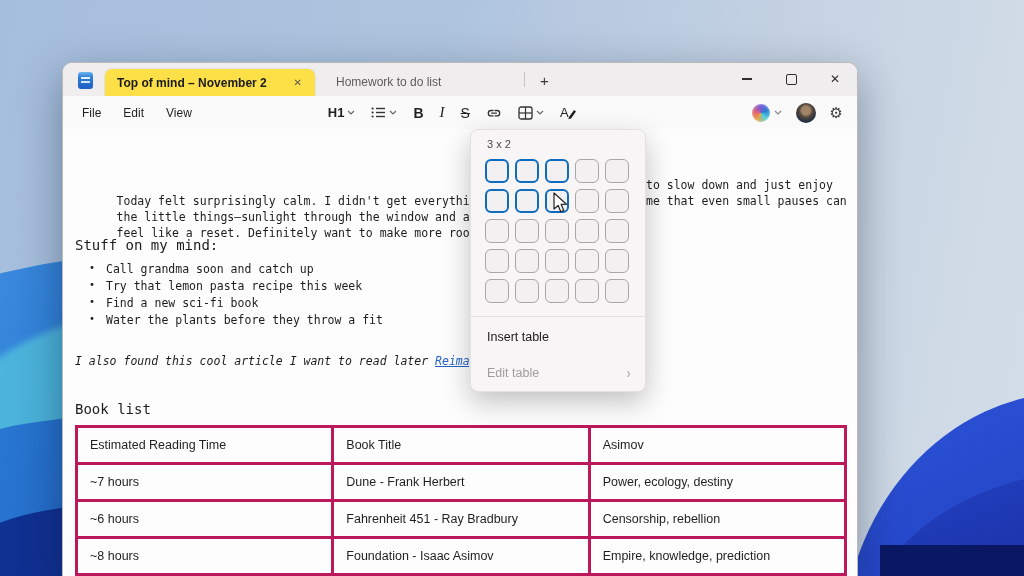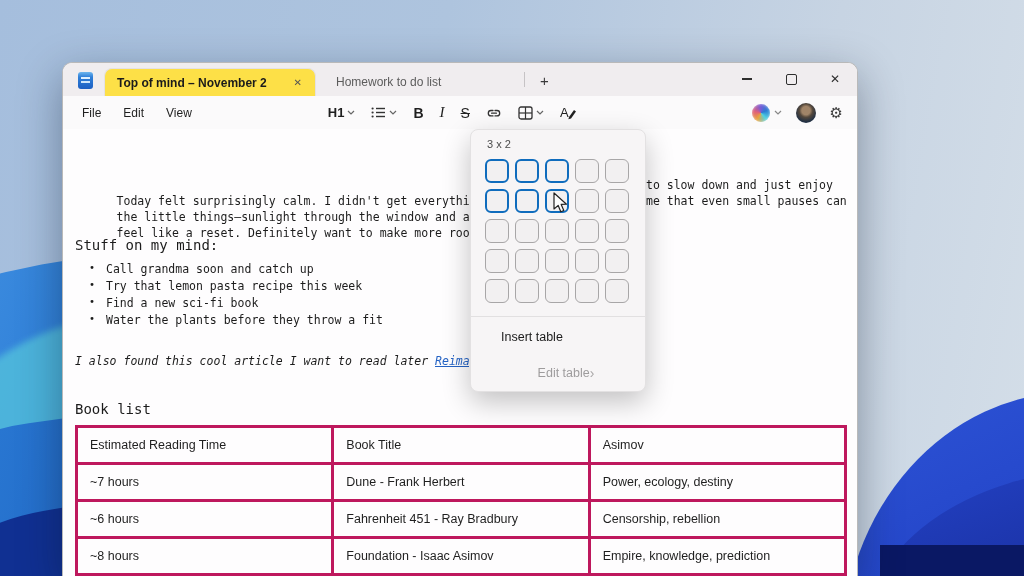--- a/index.html
+++ b/index.html
@@ -79,24 +79,24 @@
   .booktable td{border:3px solid #be185d;height:34px;padding:0 0 0 12px;font-weight:400}
   
   .dropdown{position:absolute;left:470px;top:129px;width:176px;height:263px;background:#f7f5f6;
     border:1px solid #e3e1e2;border-radius:8px;box-shadow:0 10px 28px rgba(0,0,0,.24);box-sizing:border-box;z-index:5}
   .dd-label{position:absolute;left:16px;top:8px;font-size:11px;color:#4c4c4c}
   .dd-grid{position:absolute;left:14px;top:29px;display:grid;grid-template-columns:repeat(5,24px);
     grid-auto-rows:24px;gap:6px}
   .gcell{box-sizing:border-box;border:1.5px solid #a8a6a7;border-radius:6px;background:#f2f0f1}
   .gcell.sel{border:2px solid #0f6cbd}
   .dd-div{position:absolute;left:0;right:0;top:186px;height:1px;background:#e2e0e1}
-  .dd-item{position:absolute;left:14px;right:0;height:34px;display:flex;align-items:center;
+  .dd-item{position:absolute;left:0;right:0;height:34px;display:flex;align-items:center;
     padding:0 14px 0 16px;font-size:12.5px;box-sizing:border-box}
   .dd-insert{top:190px;color:#1b1b1b}
-  .dd-edit{top:226px;color:#9e9c9d;justify-content:center}
+  .dd-edit{top:226px;color:#9e9c9d;justify-content:space-between}
   .dd-chev{font-size:14px;color:#aaa8a9}
   
   .cursor{position:absolute;left:553px;top:192px;z-index:9}
 </style>
 </head>
 <body>
 
 <div class="blob bl-main"></div>
 <div class="blob bl-cyan"></div>
 <div class="blob bl-mid"></div>

